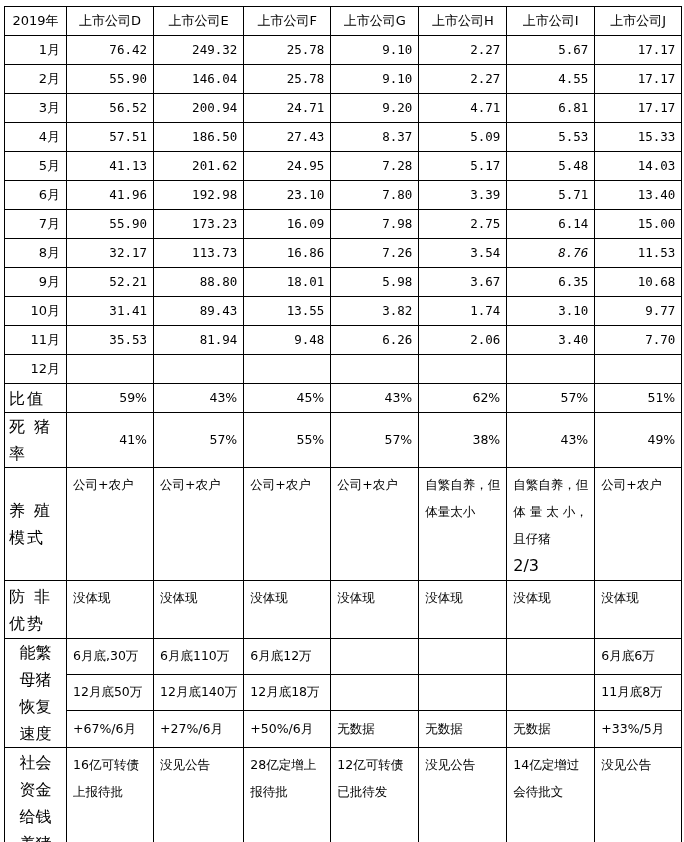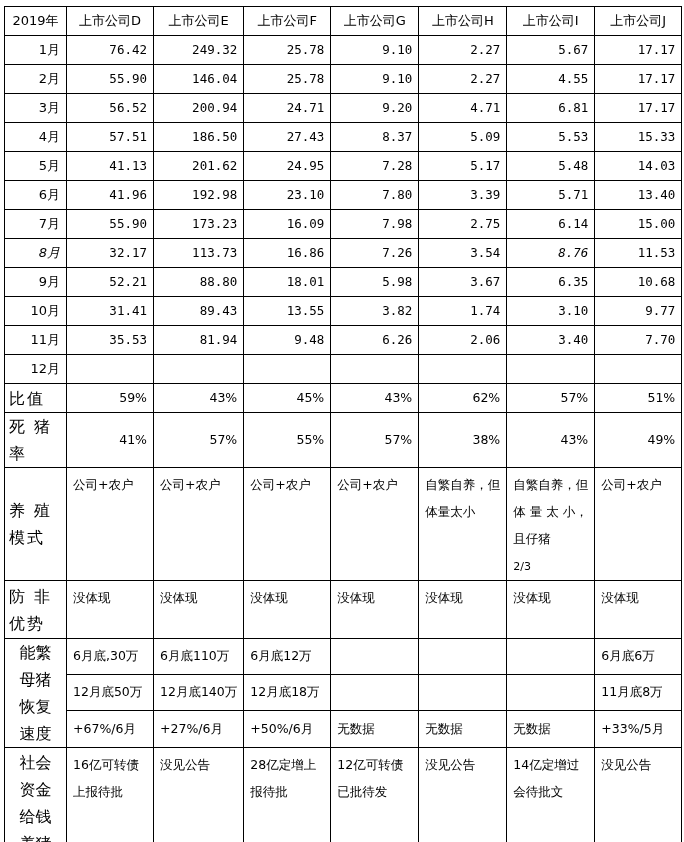--- a/index.html
+++ b/index.html
@@ -7,21 +7,21 @@
          font-family: "DejaVu Sans", sans-serif; color:#000; }
   table { position:absolute; left:4px; top:6px; border-collapse:collapse; table-layout:fixed; }
   td { border:1.5px solid #000; padding:0 6px; font-size:13px; line-height:28px; vertical-align:middle; overflow:hidden; white-space:nowrap; }
   td.num { text-align:right; font-family:"DejaVu Sans Mono", monospace; font-size:12.5px; }
   td.hdr { text-align:center; }
   td.mon { text-align:right; }
   td.label { font-size:16px; line-height:27px; letter-spacing:2px; vertical-align:middle; white-space:normal; padding:0 4px; }
   td.pct { text-align:right; font-size:12.5px; }
   td.txt { vertical-align:top; white-space:normal; line-height:27px; font-size:12.5px; padding-top:3px; }
   td.txt-mid { font-size:12.5px; }
-  .small { font-size:11px; }
+  .small { font-size:16px; }
   td.center-label { text-align:center; font-size:16px; line-height:27px; white-space:normal; padding:0 4px; }
 </style>
 </head>
 <body>
 
 <table>
   <colgroup>
     <col style="width:62px">
       <col style="width:87px">
       <col style="width:87px">
@@ -106,21 +106,21 @@
         <td class="mon" style="height: 26px;">7月</td>
         <td class="num" style="height: 26px;">55.90</td>
         <td class="num" style="height: 26px;">173.23</td>
         <td class="num" style="height: 26px;">16.09</td>
         <td class="num" style="height: 26px;">7.98</td>
         <td class="num" style="height: 26px;">2.75</td>
         <td class="num" style="height: 26px;">6.14</td>
         <td class="num" style="height: 26px;">15.00</td>
       </tr>
       <tr>
-        <td class="mon" style="height: 26px; font-style: italic;">8月</td>
+        <td class="mon" style="height: 26px;">8月</td>
         <td class="num" style="height: 26px; margin-top: 16px;">32.17</td>
         <td class="num" style="height: 26px;">113.73</td>
         <td class="num" style="height: 26px;">16.86</td>
         <td class="num" style="height: 26px;">7.26</td>
         <td class="num" style="height: 26px;">3.54</td>
         <td class="num" style="height: 26px; font-style: italic;">8.76</td>
         <td class="num" style="height: 26px;">11.53</td>
       </tr>
       <tr>
         <td class="mon" style="height: 26px;">9月</td>

